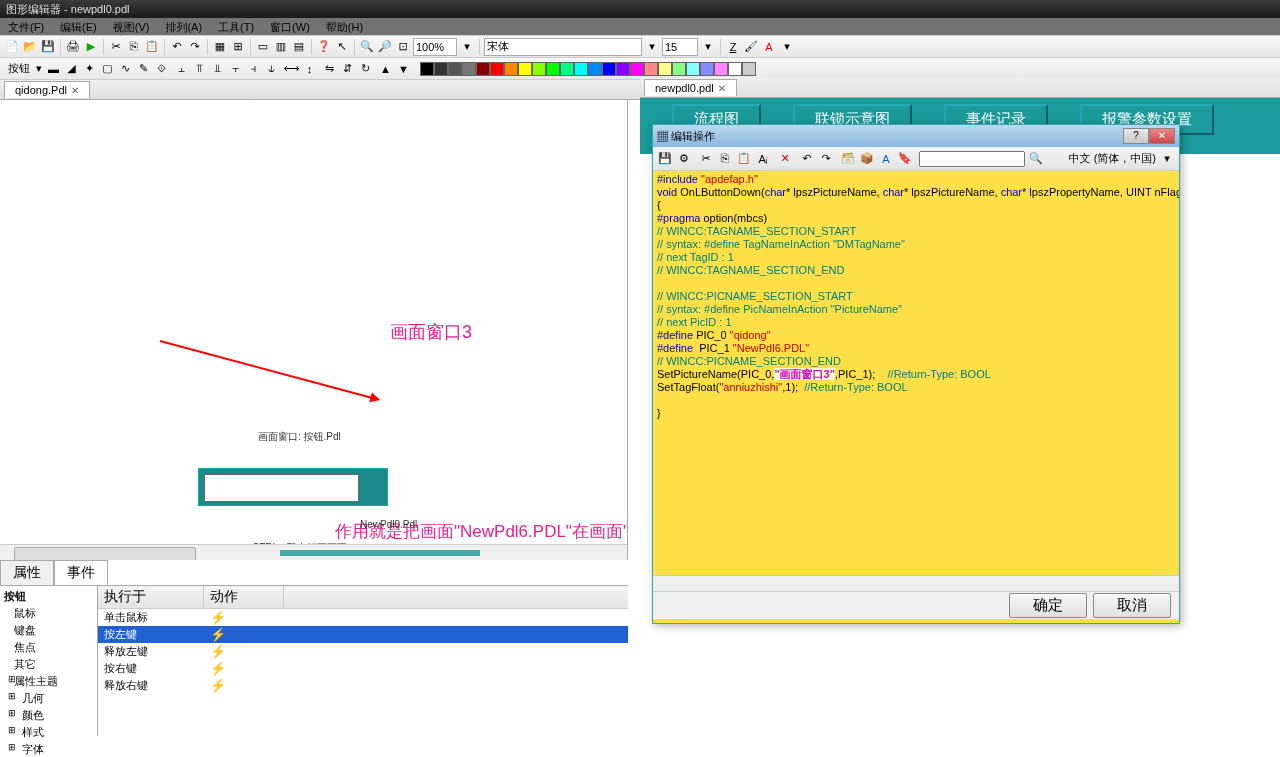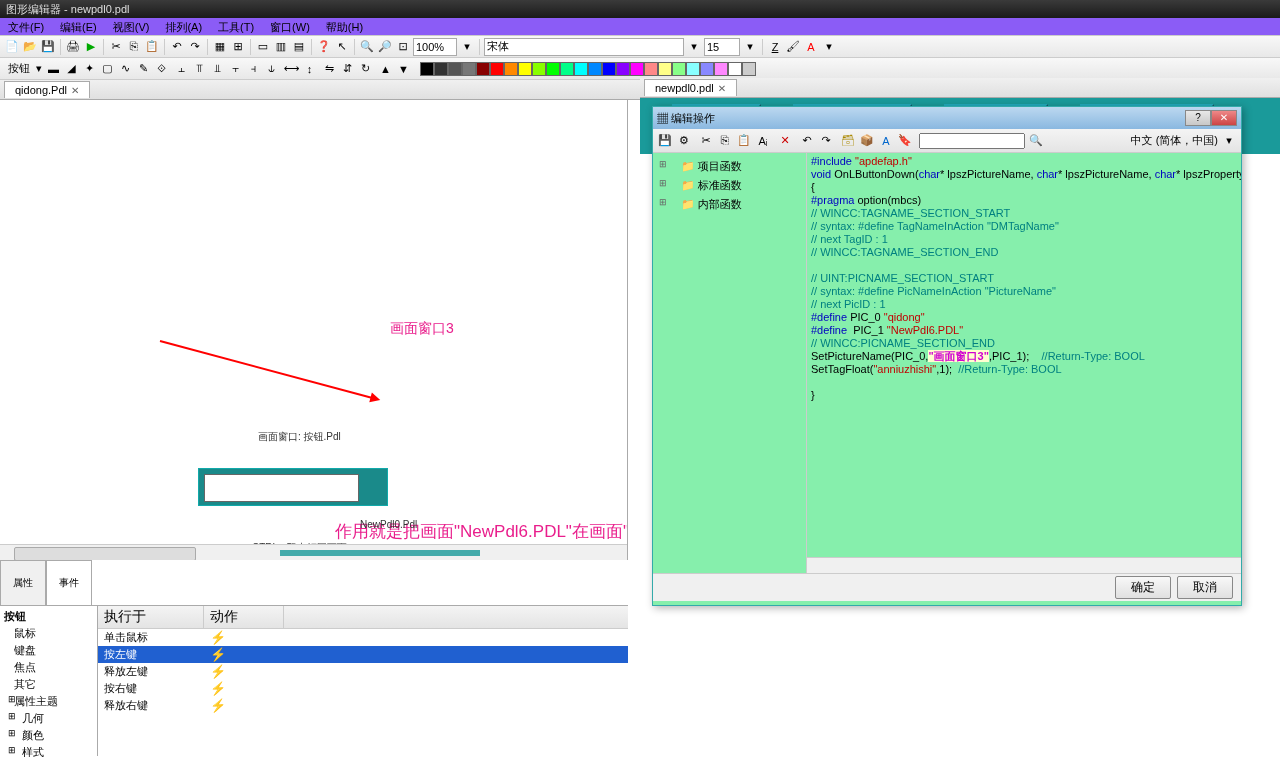--- a/index.html
+++ b/index.html
@@ -1,80 +1,80 @@
 <!DOCTYPE html>
 <html><head>
 <meta charset="utf-8">
 <style>
 *{margin:0;padding:0;box-sizing:border-box;font-family:"Microsoft YaHei",SimSun,sans-serif;font-size:11px}
 body{background:#fff;overflow:hidden;width:1280px;height:757px;position:relative}
 .titlebar{height:18px;background:linear-gradient(#3a3a3a,#1a1a1a);color:#ddd;padding:2px 6px;font-size:11px}
-.menubar{height:18px;background:#8b5cf6;border-bottom:1px solid #ccc;display:flex;font-size:11px}
+.menubar{height:18px;background:#737373;border-bottom:1px solid #ccc;display:flex;font-size:11px}
 .menubar span{padding:2px 8px;cursor:pointer}
 .toolbar{height:22px;background:linear-gradient(#f8f8f8,#e8e8e8);border-bottom:1px solid #ccc;display:flex;align-items:center;padding:0 4px;gap:2px}
 .toolbar .sep{width:1px;height:16px;background:#ccc;margin:0 2px}
 .toolbar input{font-size:11px;height:18px;border:1px solid #aaa;padding:0 2px}
 .toolbar2{height:22px;background:linear-gradient(#f8f8f8,#e8e8e8);border-bottom:1px solid #ccc;display:flex;align-items:center;padding:0 4px;gap:2px}
 .palette{display:flex;gap:0;margin-left:4px}
 .palette span{width:14px;height:14px;border:1px solid #666;display:inline-block}
 .tabbar{height:20px;background:linear-gradient(#f0f0f0,#e0e0e0);border-bottom:1px solid #aaa;display:flex;align-items:center;padding-left:4px}
 .tab{background:#fff;border:1px solid #aaa;border-bottom:none;padding:2px 10px;font-size:11px;display:flex;align-items:center;gap:4px}
 .tab .x{font-size:10px;color:#666}
 .canvas{position:relative;background:#fff;height:460px;overflow:hidden;border-right:1px solid #aaa;width:628px}
-.annotation{color:#e91e8c;font-size:14px;font-weight:normal;position:absolute}
+.annotation{color:#e91e8c;font-size:18px;font-weight:normal;position:absolute}
 .arrow{position:absolute;width:220px;height:2px;background:#f00;top:240px;left:160px;transform:rotate(15deg);transform-origin:left}
 .arrow:after{content:"";position:absolute;right:-8px;top:-4px;border-left:10px solid #f00;border-top:5px solid transparent;border-bottom:5px solid transparent}
 .picwin{position:absolute;top:368px;left:198px;width:190px;height:38px;border:1px solid #1aa;background:#1a8a8a}
 .picwin-inner{background:#fff;height:28px;margin:5px 28px 5px 5px;border:1px solid #666}
 .smalltext{font-size:10px;color:#333;position:absolute}
 .scrollh{position:absolute;bottom:0;left:0;right:0;height:16px;background:#f0f0f0;border-top:1px solid #ccc}
 .scrollh:before{content:"";position:absolute;left:14px;width:180px;height:12px;top:2px;background:#ddd;border:1px solid #aaa;border-radius:2px}
 .scrollh .thumb{position:absolute;left:280px;width:200px;height:6px;top:5px;background:#4aa}
 .propsheader{background:linear-gradient(#e0e8f4,#c8d4e8);height:18px;padding:2px 6px;font-size:11px;border:1px solid #aaa}
 .proptabs{display:flex;border-bottom:1px solid #aaa}
-.proptab{padding:15px 12px;border:1px solid #aaa;border-bottom:none;font-size:10px;background:#f0f0f0}
+.proptab{padding:3px 12px;border:1px solid #aaa;border-bottom:none;font-size:14px;background:#f0f0f0}
 .proptab.active{background:#fff}
 .propbody{display:flex;height:150px}
 .tree{width:98px;border-right:1px solid #aaa;padding:2px;font-size:11px}
 .tree div{padding:1px 2px 1px 12px;position:relative}
 .tree .exp{padding-left:20px}
 .tree .ico:before{content:"⊞";position:absolute;left:6px;font-size:9px}
 .eventgrid{flex:1}
 .eventhdr{display:flex;background:linear-gradient(#f4f4f4,#e4e4e4);border-bottom:1px solid #ccc}
 .eventhdr span{padding:2px 6px;border-right:1px solid #ccc;font-size:14px}
 .eventrow{display:flex;font-size:11px}
 .eventrow span{padding:1px 6px}
 .eventrow.sel{background:#2060d0;color:#fff}
 .bolt{color:#4a4;font-size:13px}
 
 .rightpane{position:absolute;left:640px;top:78px;width:640px;height:680px}
 .rtab{height:20px;background:linear-gradient(#f0f0f0,#e0e0e0);border-bottom:1px solid #aaa;display:flex;align-items:center;padding-left:4px}
 .rcanvas{background:#1a9a9a;height:56px;position:relative;padding:6px 16px}
 .navbtn{display:inline-block;background:#1a9a9a;border:2px outset #2ab;padding:4px 20px;color:#fff;font-size:15px;margin:0 16px}
 .navbtn.sel{color:#0af;background:#0d7070}
-.dialog{position:absolute;top:28px;left:12px;width:590px;height:500px;background:#86efac;border:1px solid #3aa;box-shadow:2px 2px 8px rgba(0,0,0,.3)}
+.dialog{position:absolute;top:46px;left:12px;width:528px;height:500px;background:#fde047;border:1px solid #3aa;box-shadow:2px 2px 8px rgba(0,0,0,.3)}
 .dlgtitle{height:22px;background:linear-gradient(#bcd8f0,#8ab8e0);display:flex;align-items:center;justify-content:space-between;padding:0 4px;font-size:11px}
 .dlgtitle .wbtns{display:flex;gap:0}
 .dlgtitle .wbtn{width:26px;height:16px;background:linear-gradient(#e8e8e8,#c8c8c8);border:1px solid #888;font-size:10px;text-align:center;line-height:14px}
 .dlgtitle .wbtn.close{background:linear-gradient(#e88,#c44);color:#fff}
 .dlgtoolbar{height:24px;background:linear-gradient(#f4f4f4,#e4e4e4);border-bottom:1px solid #ccc;display:flex;align-items:center;padding:0 4px;gap:3px;font-size:11px}
 .dlgbody{display:flex;height:420px}
 .dlgtree{width:154px;border-right:1px solid #ccc;padding:4px;font-size:11px}
 .dlgtree div{padding:2px 2px 2px 24px;position:relative}
 .dlgtree div:before{content:"⊞";position:absolute;left:2px;font-size:9px;color:#666}
 .dlgtree .fld{color:#a60}
 .code{flex:1;padding:2px 4px;font-family:Consolas,monospace;font-size:11px;line-height:13px;white-space:pre;overflow:hidden;position:relative}
 .kblue{color:#0000c0}
 .kred{color:#c00000}
 .kgreen{color:#008080}
 .kbold{font-weight:bold;color:#d000d0;background:#ffffd0}
 .codescroll{position:absolute;bottom:0;left:0;right:0;height:16px;background:#f0f0f0;border-top:1px solid #ccc}
 .dlgstatus{height:18px;background:#f0f0f0;border-top:1px solid #ccc;font-size:11px;padding:2px 6px;display:flex;justify-content:space-between}
 .dlgbtns{height:28px;background:#f0f0f0;border-top:1px solid #ccc;display:flex;justify-content:flex-end;align-items:center;padding:0 8px;gap:6px}
-.dlgbtns button{padding:2px 15px;font-size:12px;border:1px solid #888;background:linear-gradient(#f8f8f8,#e0e0e0);border-radius:2px}
+.dlgbtns button{padding:2px 23px;font-size:15px;border:1px solid #888;background:linear-gradient(#f8f8f8,#e0e0e0);border-radius:2px}
 .tbic{width:16px;height:16px;display:inline-flex;align-items:center;justify-content:center;font-size:11px;border:1px solid transparent}
 </style>
 </head>
 <body>
 
 <div class="titlebar">图形编辑器 - newpdl0.pdl</div>
 
 <div class="menubar" id="menubar">
     <span>文件(F)</span>
     <span>编辑(E)</span>
@@ -109,21 +109,21 @@
   <span class="sep"></span>
   <span class="tbic">❓</span>
   <span class="tbic">↖</span>
   <span class="sep"></span>
   <span class="tbic">🔍</span>
   <span class="tbic">🔎</span>
   <span class="tbic">⊡</span>
   <input style="width: 44px;" value="100%">
   <span class="tbic">▾</span>
   <span class="sep"></span>
-  <input style="width: 200px;" value="宋体">
+  <input style="width: 158px;" value="宋体">
   <span class="tbic">▾</span>
   <input style="width: 36px;" value="15">
   <span class="tbic">▾</span>
   <span class="sep"></span>
   <span class="tbic" style="text-decoration:underline">Z</span>
   <span class="tbic">🖌</span>
   <span class="tbic" style="color:#f00">A</span>
   <span class="tbic">▾</span>
 </div>
 
@@ -288,35 +288,30 @@
       <span class="tbic" style="color:#a60">📦</span>
       <span class="tbic" style="color:#06c">A</span>
       <span class="tbic">🔖</span>
       <span class="sep"></span>
       <input style="width: 106px;">
       <span class="tbic">🔍</span>
       <span style="margin-left:auto">中文 (简体，中国)</span>
       <span class="tbic">▾</span>
     </div>
     <div class="dlgbody">
-      <div class="dlgtree">
-        <div><span class="fld">📁</span> <span>项目函数</span></div>
-        <div><span class="fld">📁</span> <span>标准函数</span></div>
-        <div><span class="fld">📁</span> <span>内部函数</span></div>
-      </div>
       <div class="code"><span class="kblue">#include </span><span class="kred">"apdefap.h"</span>
 <span class="kblue">void</span><span> OnLButtonDown(</span><span class="kblue">char</span><span>* lpszPictureName, </span><span class="kblue">char</span><span>* lpszPictureName, </span><span class="kblue">char</span><span>* lpszPropertyName, UINT nFlags, </span>
 <span>{</span>
 <span class="kblue">#pragma</span><span> option(mbcs)</span>
 <span class="kgreen">// WINCC:TAGNAME_SECTION_START</span>
 <span class="kgreen">// syntax: #define TagNameInAction "DMTagName"</span>
 <span class="kgreen">// next TagID : 1</span>
 <span class="kgreen">// WINCC:TAGNAME_SECTION_END</span>
 <span></span>
-<span class="kgreen">// UINT:PICNAME_SECTION_START</span>
+<span class="kgreen">// WINCC:PICNAME_SECTION_START</span>
 <span class="kgreen">// syntax: #define PicNameInAction "PictureName"</span>
 <span class="kgreen">// next PicID : 1</span>
 <span class="kblue">#define</span><span> PIC_0 </span><span class="kred">"qidong"</span>
 <span class="kblue">#define</span><span>  PIC_1 </span><span class="kred">"NewPdl6.PDL"</span>
 <span class="kgreen">// WINCC:PICNAME_SECTION_END</span>
 <span>SetPictureName(PIC_0,</span><span class="kbold">"画面窗口3"</span><span>,PIC_1);    </span><span class="kgreen">//Return-Type: BOOL</span>
 <span>SetTagFloat(</span><span class="kred">"anniuzhishi"</span><span>,1);  </span><span class="kgreen">//Return-Type: BOOL</span>
 <span></span>
 <span>}</span>
 <div class="codescroll"></div></div>

